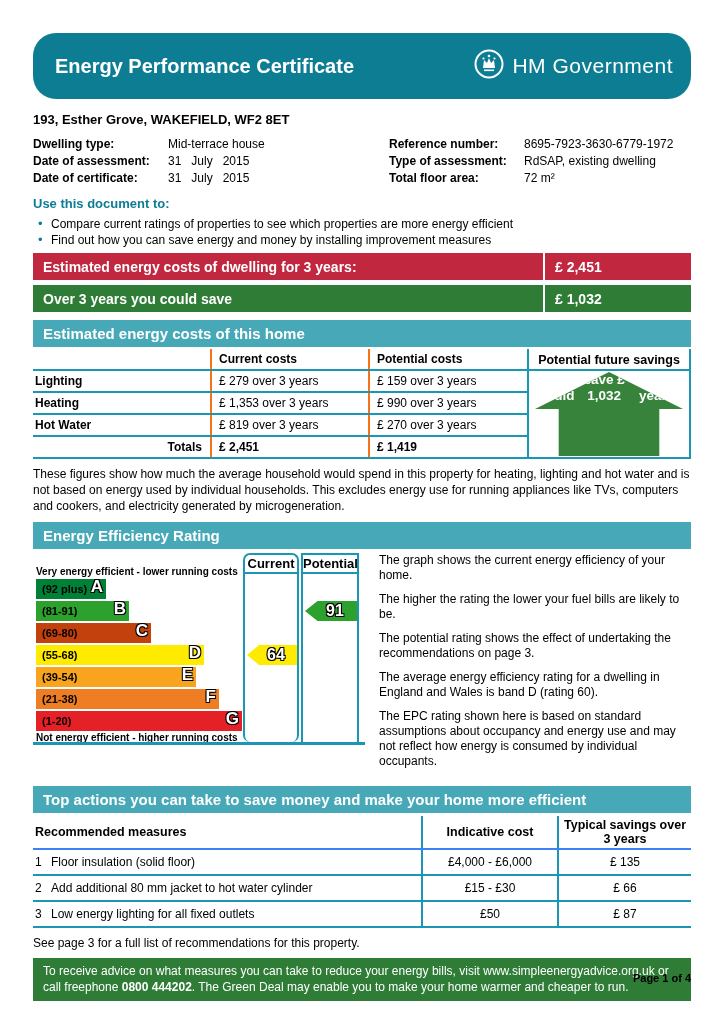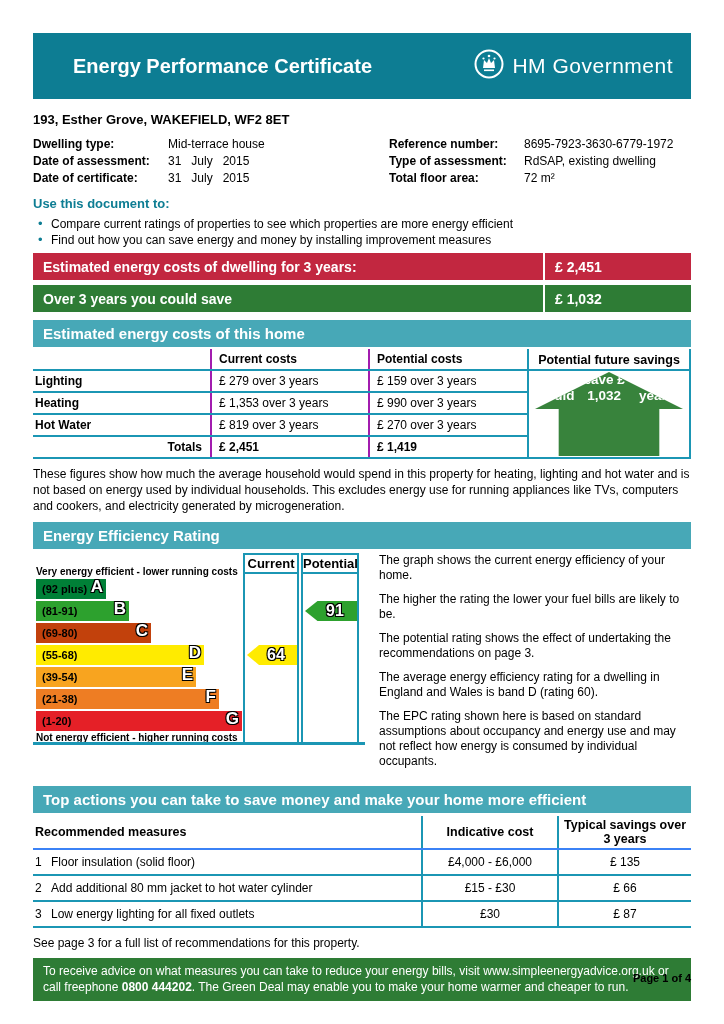--- a/index.html
+++ b/index.html
@@ -5,21 +5,21 @@
   * { margin:0; padding:0; box-sizing:border-box; }
   html,body { background:#ffffff; }
   body {
     width:724px; height:1024px;
     font-family:"Liberation Sans", sans-serif;
     color:#000; position:relative; overflow:hidden;
   }
   .content { position:absolute; left:33px; top:33px; width:658px; }
 
   
-  .hdr { height:66px; background:#0d7d93; display:flex; align-items:center; justify-content:space-between; padding:0 18px 0 40px; }
+  .hdr { height:66px; background:#0d7d93; display:flex; align-items:center; justify-content:space-between; padding:0 18px 0 22px;border-radius:23px; }
   .hdr-title { color:#fff; font-size:20px; font-weight:bold; }
   .logo { display:flex; align-items:center; gap:7px; color:#fff; font-size:21px; letter-spacing:0.5px; }
 
   
   .addr { font-weight:bold; font-size:13px; margin:13px 0 9px; }
   .details { display:flex; font-size:12px; line-height:17px;gap:24px; }
   .dcol-l { width:332px; }
   .drow { display:flex; }
   .dlabel { font-weight:bold; }
   .dcol-l .dlabel { width:135px; }
@@ -41,21 +41,21 @@
 
   
   .sec-h { height:27px; background:#47a8b7; color:#fff; font-weight:bold; font-size:15px; display:flex; align-items:center; padding-left:10px; margin-top:8px; }
 
   
   .ctable { display:flex; font-size:12px; margin-top:2px; }
   .ctable-left { width:494px; }
   .crow { display:flex; height:22px; border-bottom:2px solid #1b96b4; }
   .crow-head { border-bottom:2px solid #1b96b4; }
   .c1 { width:177px; display:flex; align-items:center; padding-left:2px; }
-  .c2, .c3 { width:158px; border-left:2px solid #a21caf; display:flex; align-items:center; padding-left:7px; }
+  .c2, .c3 { width:158px; border-left:2px solid #f97316; display:flex; align-items:center; padding-left:7px; }
   .c3 { width:159px; }
   .bold { font-weight:bold; }
   .tot-label { justify-content:flex-end; padding-right:8px; font-weight:bold; }
   .ctable-right { width:164px; border-left:2px solid #1b96b4; border-right:2px solid #1b96b4; border-bottom:2px solid #1b96b4; display:flex; flex-direction:column; }
   .sav-h { height:22px; border-bottom:2px solid #1b96b4; font-weight:bold; text-align:center; line-height:22px; font-size:12.5px; }
   .sav-arrow-area { flex:1; display:flex; align-items:center; justify-content:center; }
   .house-arrow {
     width:148px; height:84px; background:#38833c; color:#fff; font-weight:bold; font-size:13.5px;
     clip-path:polygon(50% 0, 100% 44%, 84% 44%, 84% 100%, 16% 100%, 16% 44%, 0 44%);
     display:flex; flex-direction:row; justify-content:flex-end; align-items:flex-start; padding-bottom:4px; line-height:16px; text-align:center;
@@ -73,21 +73,21 @@
   .band-letter { position:absolute; right:3px; top:-2px; font-size:17px; font-weight:bold; color:#fff;
     text-shadow:-1px -1px 0 #000, 1px -1px 0 #000, -1px 1px 0 #000, 1px 1px 0 #000; }
   .b0 { width:70px;  top:26px;  background:#008037; }
   .b1 { width:93px;  top:48px;  background:#2da12e; }
   .b2 { width:115px; top:70px;  background:#c2410c; }
   .b3 { width:168px; top:92px;  background:#ffeb00; }
   .b4 { width:160px; top:114px; background:#f8a41f; }
   .b5 { width:183px; top:136px; background:#ee7d23; }
   .b6 { width:206px; top:158px; background:#e52027; }
   .ecol { position:absolute; top:0; bottom:3px; border:2px solid #1b96b4; border-bottom:none; background:transparent; }
-  .ecol-cur { left:210px; width:56px; }
+  .ecol-cur { left:210px; width:56px;border-radius:7px; }
   .ecol-pot { left:268px; width:58px; }
   .ecol-h { height:19px; border-bottom:2px solid #1b96b4; text-align:center; font-weight:bold; font-size:13px; line-height:18px; }
   .chart-bottom-line { position:absolute; left:0; right:0; bottom:0; height:3px; background:#1b96b4; }
   .rate-arrow { position:absolute; height:20px; display:flex; align-items:center; justify-content:center;
     font-size:16px; font-weight:bold; color:#fff; padding-left:8px;
     text-shadow:-1px -1px 0 #000, 1px -1px 0 #000, -1px 1px 0 #000, 1px 1px 0 #000;
     clip-path:polygon(0 50%, 24% 0, 100% 0, 100% 100%, 24% 100%); }
   .arr-cur { left:214px; width:50px; top:92px; background:#ffeb00; }
   .arr-pot { left:272px; width:52px; top:48px; background:#2da12e; }
   .epc-text { margin-left:14px; width:312px; font-size:12px; line-height:15px; }
@@ -299,21 +299,21 @@
           <span>Add additional 80 mm jacket to hot water cylinder</span>
         </div>
       <div class="a2">£15 - £30</div>
       <div class="a3">£ 66</div>
     </div>
     <div class="arow arow-data">
       <div class="a1">
           <span class="mnum">3</span>
           <span>Low energy lighting for all fixed outlets</span>
         </div>
-      <div class="a2">£30</div>
+      <div class="a2">£50</div>
       <div class="a3">£ 87</div>
     </div>
   </div>
   <div class="see-page">See page 3 for a full list of recommendations for this property.</div>
 
   <div class="banner">
     <span>To receive advice on what measures you can take to reduce your energy bills, visit www.simpleenergyadvice.org.uk or call freephone </span><span class="bold">0800 444202</span><span>. The Green Deal may enable you to make your home warmer and cheaper to run.</span>
   </div>
 
 </div>

